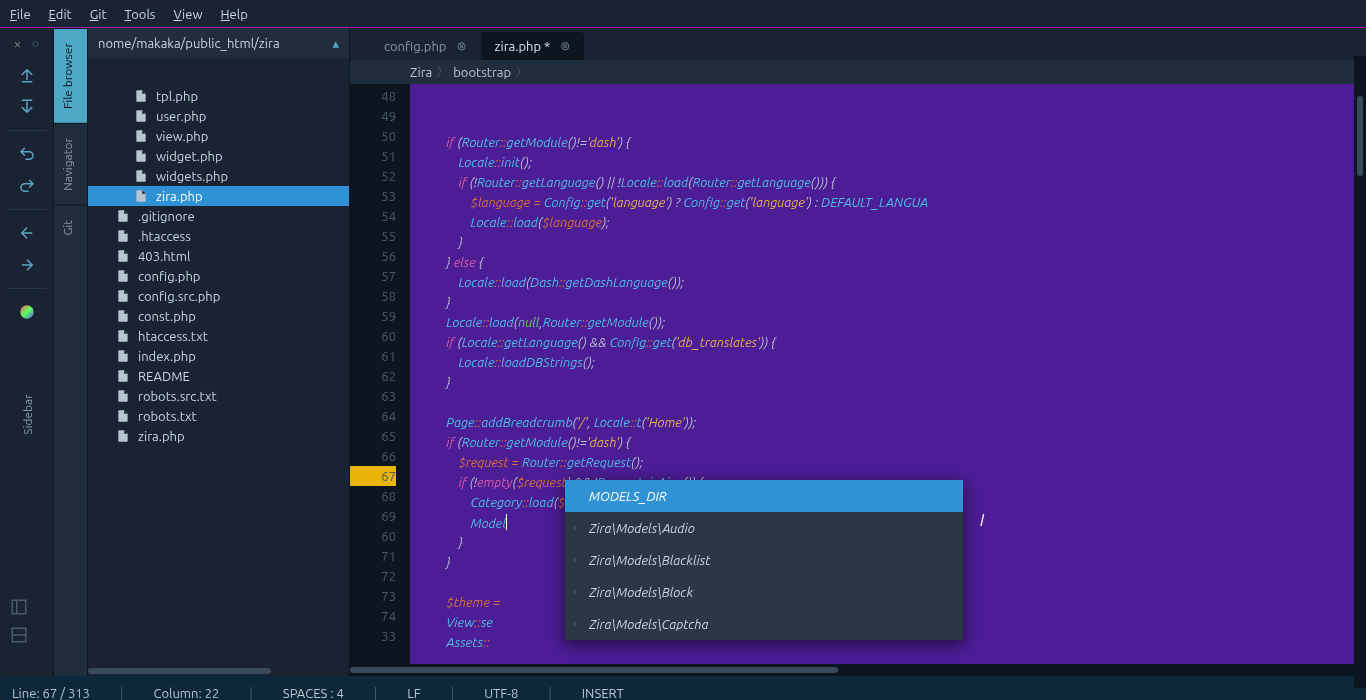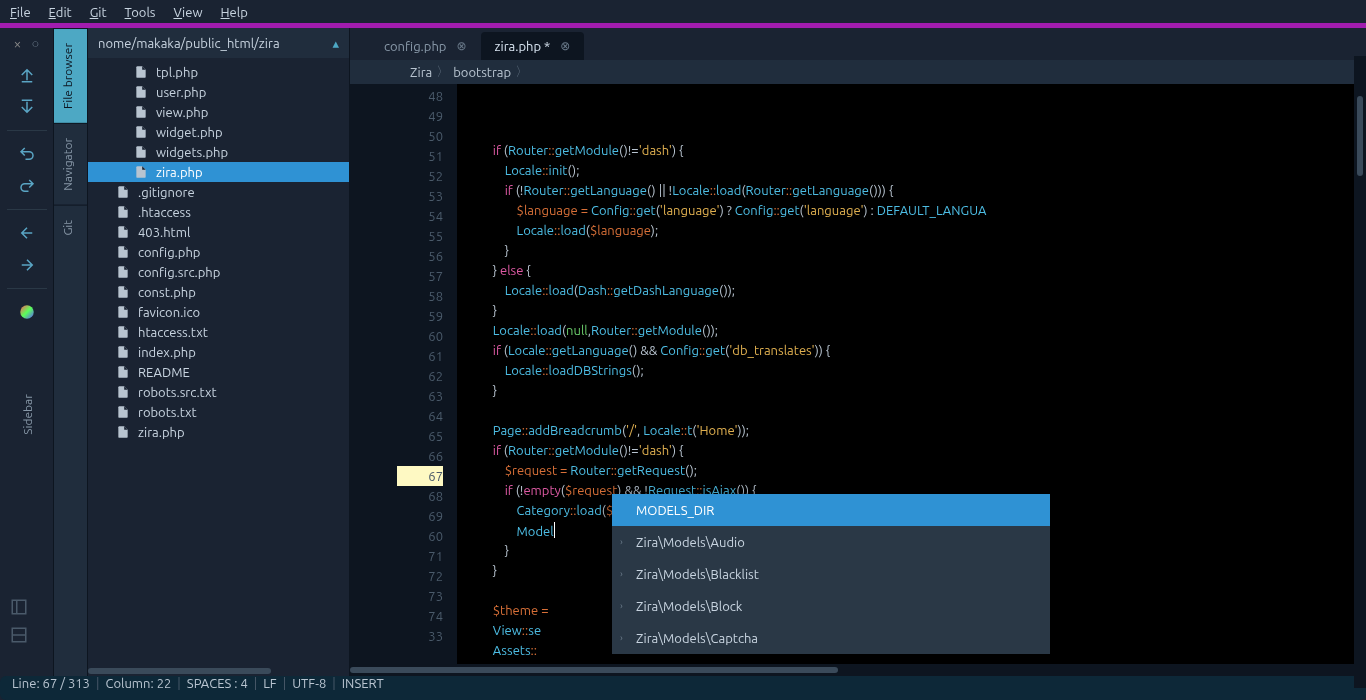--- a/index.html
+++ b/index.html
@@ -1,59 +1,59 @@
 <!DOCTYPE html>
 <html><head>
 <meta charset="utf-8">
 <style>
 * { margin: 0; padding: 0; box-sizing: border-box; font-family: "Ubuntu", "Segoe UI", sans-serif; font-size: 13px; }
 body { background: #1a2332; color: #b8c4d0; width: 1366px; height: 700px; overflow: hidden; }
 
-.menubar { height: 28px; background: #1a2332; display: flex; align-items: center; padding: 0 10px; gap: 18px; border-bottom: 5px solid #a21caf; }
+.menubar { height: 28px; background: #1a2332; display: flex; align-items: center; padding: 0 10px; gap: 18px; border-bottom: 1px solid #a21caf; }
 .menubar span { color: #c8d4e0; cursor: pointer; }
 .menubar .mnemonic { text-decoration: underline; }
 
 .main { display: flex; height: calc(100% - 28px - 24px); }
 
 .left-toolbar { width: 54px; background: #1a2332; display: flex; flex-direction: column; align-items: center; padding-top: 8px; gap: 14px; border-right: 1px solid #0d1520; position: relative; }
 .left-toolbar .close-x { color: #888; font-size: 14px; cursor: pointer; }
 .left-toolbar .tool-icon { width: 18px; height: 18px; color: #5aa5c4; cursor: pointer; }
 .left-toolbar .divider { width: 40px; height: 1px; background: #2a3846; }
 .sidebar-label { position: absolute; left: 50%; top: 380px; transform: translateX(-50%) rotate(-90deg); color: #8898a8; font-size: 12px; }
 
 .panel-tabs { width: 34px; background: #202d3d; display: flex; flex-direction: column; border-right: 1px solid #0d1520; }
 .panel-tab { writing-mode: vertical-rl; transform: rotate(180deg); padding: 14px 7px; text-align: center; color: #8898a8; cursor: pointer; font-size: 12px; border-bottom: 1px solid #0d1520; }
 .panel-tab.active { background: #4da8c4; color: #0d1520; }
 
-.file-panel { width: 262px; background: #1a2332; border-right: 1px solid #0d1520; overflow: hidden; display: flex; flex-direction: column; }
+.file-panel { width: 262px; background: #1a2332; border-right: 1px solid #0d1520; overflow: hidden; display: flex; flex-direction: column; gap: 24px; }
 .path-bar { height: 30px; background: #202d3d; display: flex; align-items: center; padding: 0 10px; color: #c8d4e0; font-size: 12px; justify-content: space-between; }
 .path-bar .chev { color: #4da8c4; }
 .file-list { flex: 1; overflow-y: auto; padding-top: 4px; }
 .file-item { display: flex; align-items: center; padding: 3px 0 3px 28px; gap: 8px; cursor: pointer; color: #c8d4e0; text-align: right; }
 .file-item.indent { padding-left: 46px; }
 .file-item.selected { background: #2f92d4; color: #fff; }
 .file-icon { width: 14px; height: 14px; flex-shrink: 0; }
 .scrollbar-h { height: 10px; background: #1a2332; position: relative; }
 .scrollbar-h .thumb { position: absolute; left: 0; top: 2px; width: 70%; height: 6px; background: #3a4a5a; border-radius: 3px; }
 
 .editor-area { flex: 1; display: flex; flex-direction: column; background: #0d1520; overflow: hidden; }
 .tabbar { height: 32px; background: #1a2332; display: flex; align-items: flex-end; padding-left: 20px; gap: 0; }
 .tab { height: 28px; padding: 0 14px; display: flex; align-items: center; gap: 10px; color: #8898a8; cursor: pointer; border-radius: 4px 4px 0 0; }
 .tab.active { background: #0d1520; color: #d8e4f0; }
 .tab .close { color: #6a7a8a; font-size: 12px; }
 .breadcrumb-bar { height: 24px; background: #202d3d; display: flex; align-items: center; padding-left: 60px; gap: 4px; color: #b8c4d0; font-size: 12px; text-align: center; }
 .breadcrumb-bar .sep { color: #5a6a7a; }
 
-.editor { flex: 1; display: flex; overflow: hidden; position: relative; font-family: "Consolas", "Monaco", monospace; font-size: 14px; margin-left: 47px; }
+.editor { flex: 1; display: flex; overflow: hidden; position: relative; font-family: "Consolas", "Monaco", monospace; font-size: 14px; }
 .gutter { width: 60px; background: #0d1520; text-align: right; padding-right: 14px; color: #4a5a6a; line-height: 20px; padding-top: 2px; }
-.gutter .marked { background: #fef9c3; }
-.code { flex: 1; background: #000000; line-height: 20px; padding-top: 16px; white-space: pre; color: #b8c4d0; position: relative; }
+.gutter .marked { background: #eab308; }
+.code { flex: 1; background: #4c1d95; line-height: 20px; padding-top: 8px; white-space: pre; color: #b8c4d0; position: relative; font-style: italic; }
 .code .line { height: 20px; }
 
-.autocomplete { position: absolute; left: 155px; top: 410px; width: 438px; background: #2a3846; box-shadow: 0 4px 16px rgba(0,0,0,0.6); z-index: 10; }
+.autocomplete { position: absolute; left: 155px; top: 396px; width: 398px; background: #2a3846; box-shadow: 0 4px 16px rgba(0,0,0,0.6); z-index: 10; }
 .ac-item { padding: 6px 12px 6px 24px; color: #c8d4e0; cursor: pointer; position: relative; }
 .ac-item.sel { background: #2f92d4; color: #fff; }
 .ac-item .chev { position: absolute; left: 8px; color: #6a7a8a; font-size: 10px; }
 
 .caret { position: absolute; width: 1px; height: 16px; background: #fff; }
 .cursor-ibeam { position: absolute; left: 570px; top: 426px; color: #fff; font-size: 16px; }
 
 .k  { color: #de5aa4; }
 .fn { color: #de5aa4; }
 .cl { color: #4dbde4; }
@@ -62,21 +62,21 @@
 .sg { color: #6aca6a; }
 .v  { color: #d87038; }
 .op { color: #d87038; }
 .p  { color: #b8c4d0; }
 
 .editor-scroll-h { height: 12px; background: #0d1520; position: relative; }
 .editor-scroll-h .thumb { position: absolute; left: 0; top: 3px; width: 48%; height: 6px; background: #3a4a5a; border-radius: 3px; }
 .editor-scroll-v { width: 12px; background: #0d1520; position: absolute; right: 0; top: 56px; bottom: 12px; }
 .editor-scroll-v .thumb { position: absolute; top: 40px; left: 3px; width: 6px; height: 80px; background: #3a4a5a; border-radius: 3px; }
 
-.statusbar { height: 24px; background: #0d2838; color: #b8c4d0; display: flex; align-items: flex-start; padding: 0 12px; gap: 0; font-size: 13px; border-radius: 6px; }
+.statusbar { height: 24px; background: #0d2838; color: #b8c4d0; display: flex; align-items: flex-end; padding: 0 12px; gap: 24px; font-size: 13px; border-radius: 6px; }
 .statusbar .sep { color: #4a5a6a; margin: 0 6px; }
 
 .bl-icons { position: absolute; left: 10px; bottom: 32px; display: flex; flex-direction: column; gap: 10px; }
 </style>
 </head>
 <body>
 
 <div class="menubar">
   <span><span class="mnemonic">F</span>ile</span>
   <span><span class="mnemonic">E</span>dit</span>
@@ -227,27 +227,20 @@
             <path d="M14 2v6h6" fill="#1a2332"></path>
           </svg>
           <span>config.src.php</span>
         </div>
         <div class="file-item">
           <svg class="file-icon" viewBox="0 0 24 24" fill="#b8c4d0">
             <path d="M14 2H6a2 2 0 00-2 2v16a2 2 0 002 2h12a2 2 0 002-2V8z"></path>
             <path d="M14 2v6h6" fill="#1a2332"></path>
           </svg>
           <span>const.php</span>
-        </div>
-        <div class="file-item">
-          <svg class="file-icon" viewBox="0 0 24 24" fill="#b8c4d0">
-            <path d="M14 2H6a2 2 0 00-2 2v16a2 2 0 002 2h12a2 2 0 002-2V8z"></path>
-            <path d="M14 2v6h6" fill="#1a2332"></path>
-          </svg>
-          <span>favicon.ico</span>
         </div>
         <div class="file-item">
           <svg class="file-icon" viewBox="0 0 24 24" fill="#b8c4d0">
             <path d="M14 2H6a2 2 0 00-2 2v16a2 2 0 002 2h12a2 2 0 002-2V8z"></path>
             <path d="M14 2v6h6" fill="#1a2332"></path>
           </svg>
           <span>htaccess.txt</span>
         </div>
         <div class="file-item">
           <svg class="file-icon" viewBox="0 0 24 24" fill="#b8c4d0">

